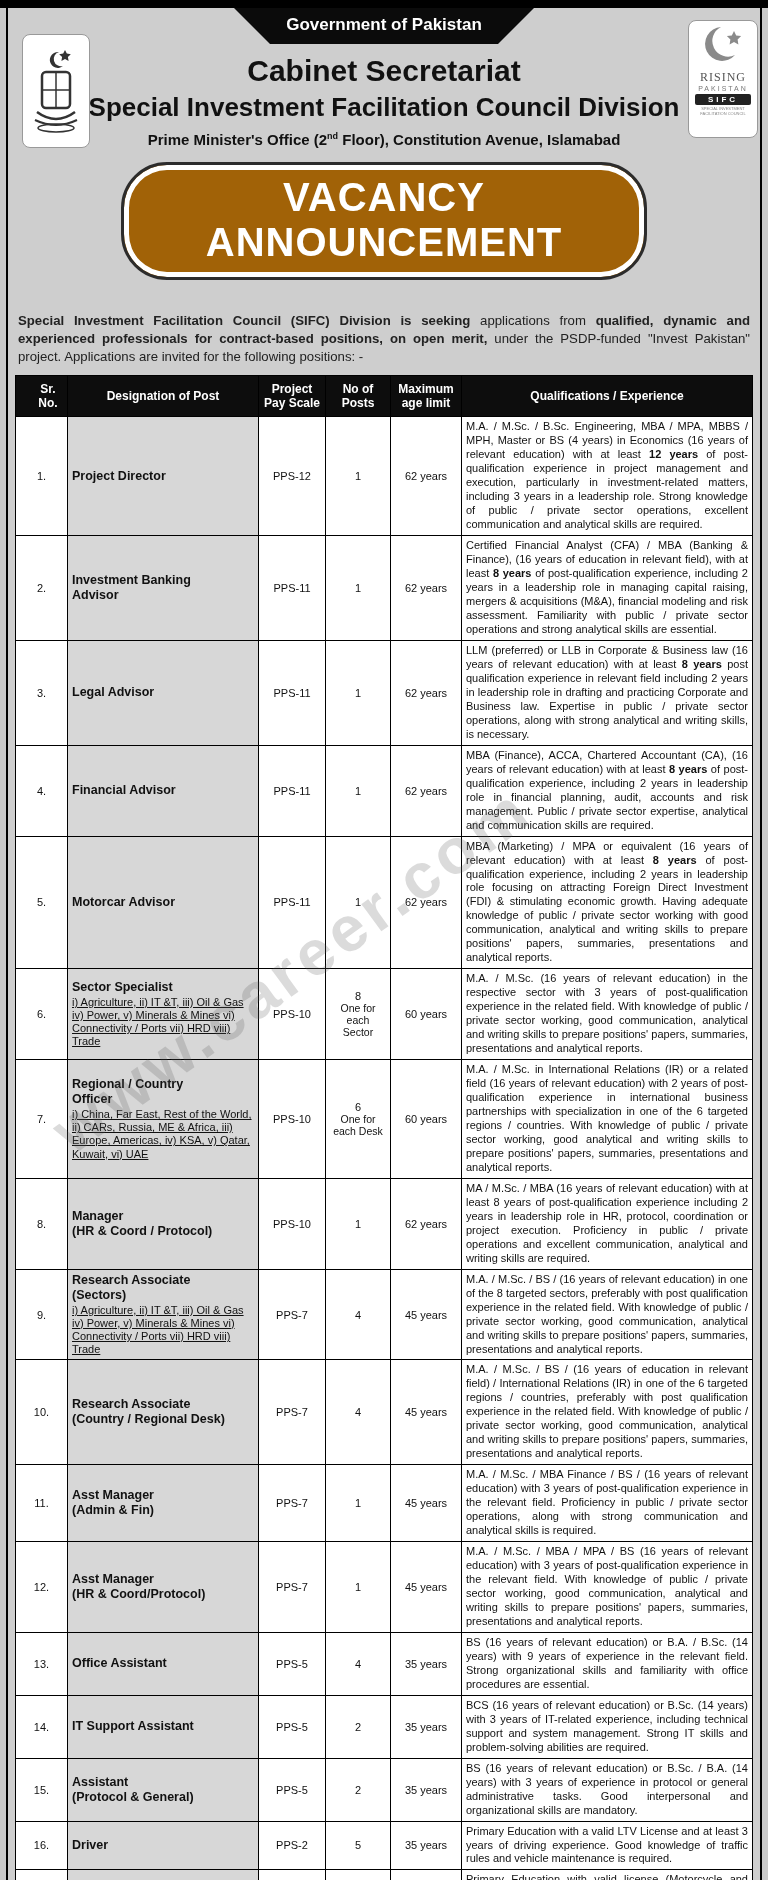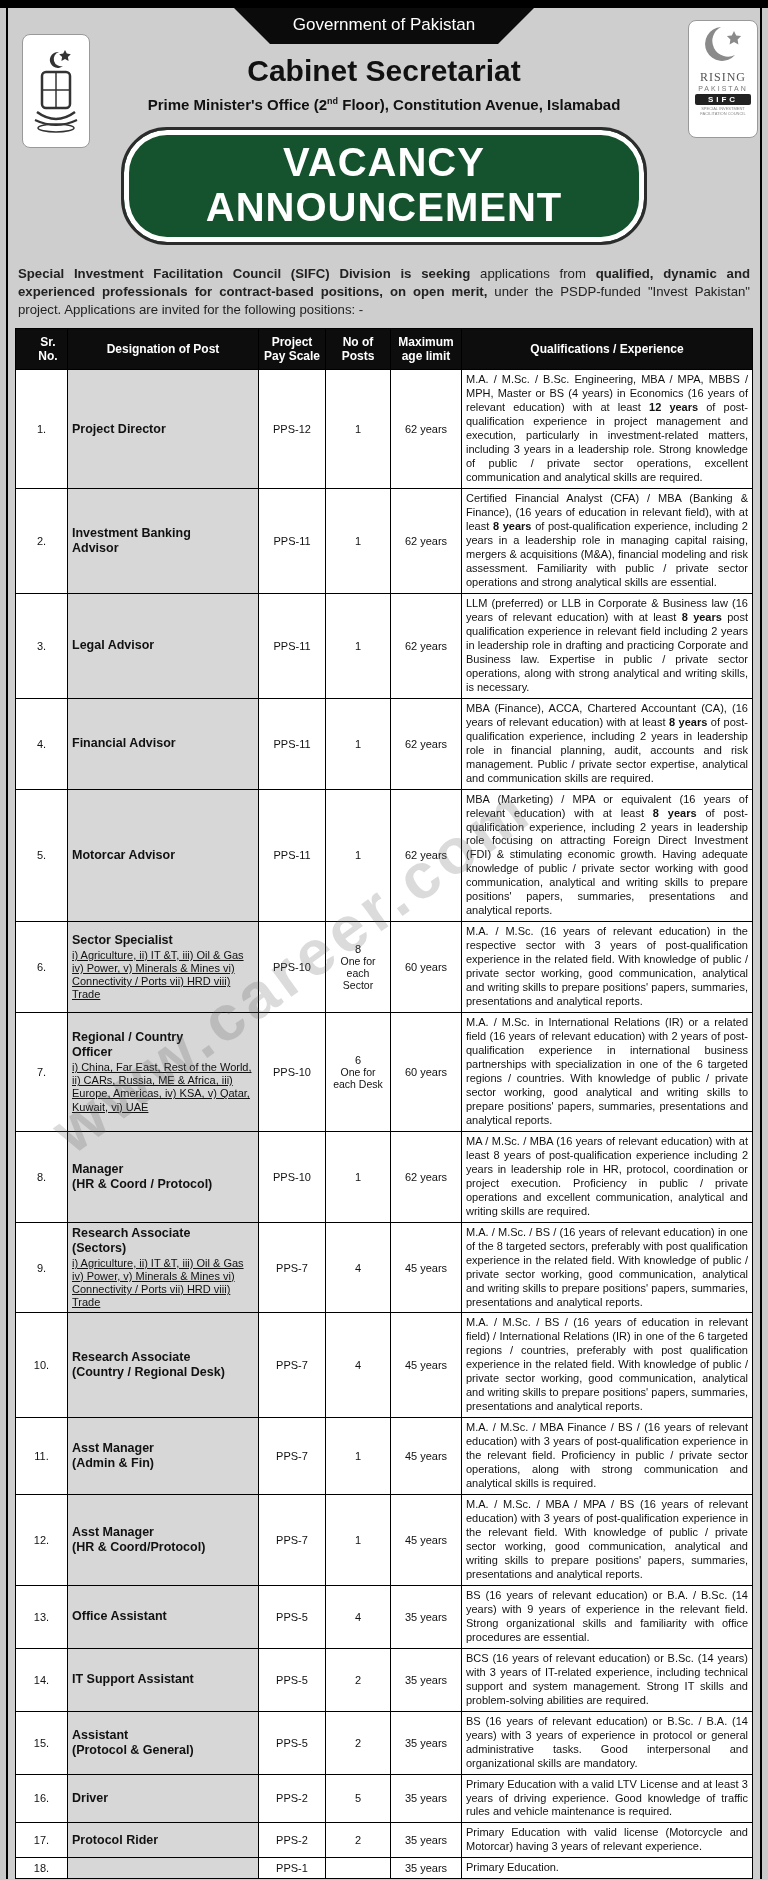--- a/index.html
+++ b/index.html
@@ -16,21 +16,21 @@
     border-left:2px solid #000;
     border-right:2px solid #000;
     background:#cecece;
     position:relative;
     overflow:hidden;
   }
   
   .header{position:relative;padding-bottom:4px;}
   .gov-banner{
     width:300px;margin:0 auto;background:#0b0b0b;color:#fff;
-    font-weight:normal;font-size:17px;text-align:center;
+    font-weight:bold;font-size:17px;text-align:center;
     padding:7px 0 9px;
     clip-path:polygon(0 0,100% 0,88% 100%,12% 100%);
   }
   .emblem-box{
     position:absolute;left:14px;top:26px;width:66px;height:112px;
     background:#fff;border-radius:8px;border:1px solid #999;
     display:flex;align-items:center;justify-content:center;
   }
   .sifc-logo-box{
     position:absolute;right:2px;top:12px;width:70px;height:118px;
@@ -38,21 +38,21 @@
     text-align:center;padding-top:4px;box-sizing:border-box;
   }
   .sifc-logo-box .rising{font-family:"Liberation Serif",serif;font-size:12px;letter-spacing:1px;color:#555;margin-top:1px;}
   .sifc-logo-box .pakistan{font-size:7px;letter-spacing:2px;color:#777;}
   .sifc-logo-box .sifc-bar{background:#222;color:#fff;font-size:8px;font-weight:bold;letter-spacing:3px;margin:2px 6px;padding:1px 0;border-radius:2px;}
   .sifc-logo-box .small{font-size:4px;color:#888;line-height:1.2;}
   .title1{text-align:center;font-size:30px;font-weight:bold;margin:10px 0 0;letter-spacing:0;}
   .title2{text-align:center;font-size:26px;font-weight:bold;margin:4px 0 0;}
   .address{text-align:center;font-size:15px;font-weight:bold;margin:8px 0 0;}
   .vacancy-pill{
-    width:520px;margin:14px auto 0;background:#14532d;
+    width:520px;margin:14px auto 12px;background:#a16207;
     border:3px solid #2c2c2c;border-radius:46px;
     box-shadow:inset 0 0 0 5px #fff;
     text-align:center;color:#fff;font-weight:bold;font-size:40px;
     padding:10px 0 12px;letter-spacing:1px;
   }
   
   .intro{
     font-size:13.2px;line-height:1.35;text-align:justify;
     margin:16px 10px 10px;color:#222;
   }
@@ -112,20 +112,21 @@
         <path d="M33 6 l2.2 4.4 4.9 .7 -3.5 3.4 .8 4.9 -4.4 -2.3 -4.4 2.3 .8 -4.9 -3.5 -3.4 4.9 -.7z" fill="#8a8a8a"></path>
       </svg>
       <div class="rising">RISING</div>
       <div class="pakistan">PAKISTAN</div>
       <div class="sifc-bar">SIFC</div>
       <div class="small">SPECIAL INVESTMENT</div>
       <div class="small">FACILITATION COUNCIL</div>
     </div>
 
     <div class="title1">Cabinet Secretariat</div>
+    <div class="title2">Special Investment Facilitation Council Division</div>
     <div class="address">Prime Minister's Office (2<sup>nd</sup> Floor), Constitution Avenue, Islamabad</div>
 
     <div class="vacancy-pill">VACANCY ANNOUNCEMENT</div>
   </div>
 
   <div class="intro"><b>Special Investment Facilitation Council (SIFC) Division is seeking</b> applications from <b>qualified, dynamic and experienced professionals for contract-based positions, on open merit,</b> under the PSDP-funded "Invest Pakistan" project. Applications are invited for the following positions: -</div>
 
   <table class="jobs">
     <thead>
         <tr id="jobs-head">

